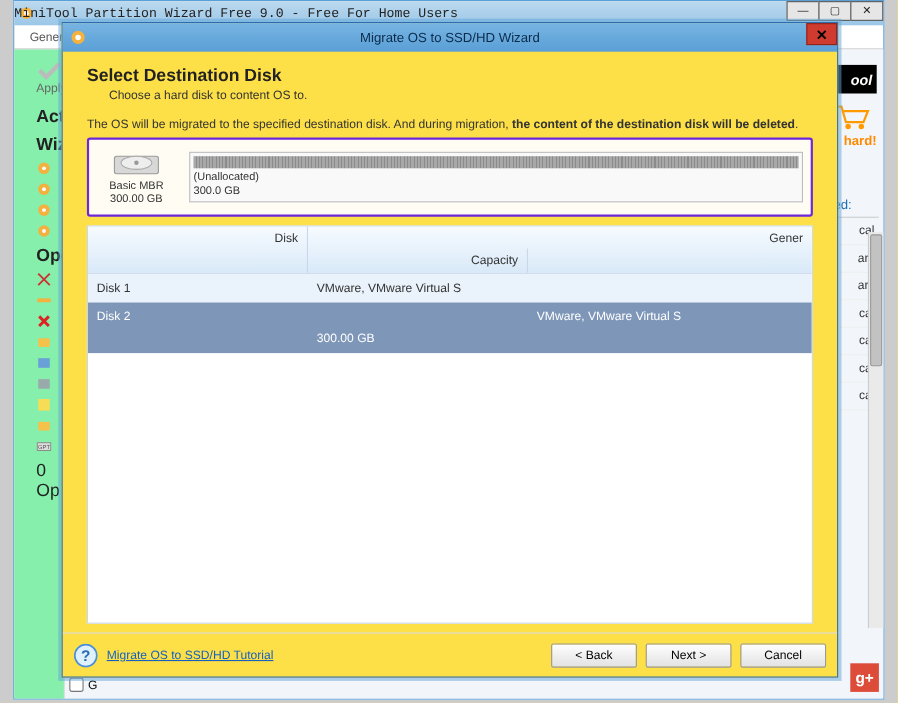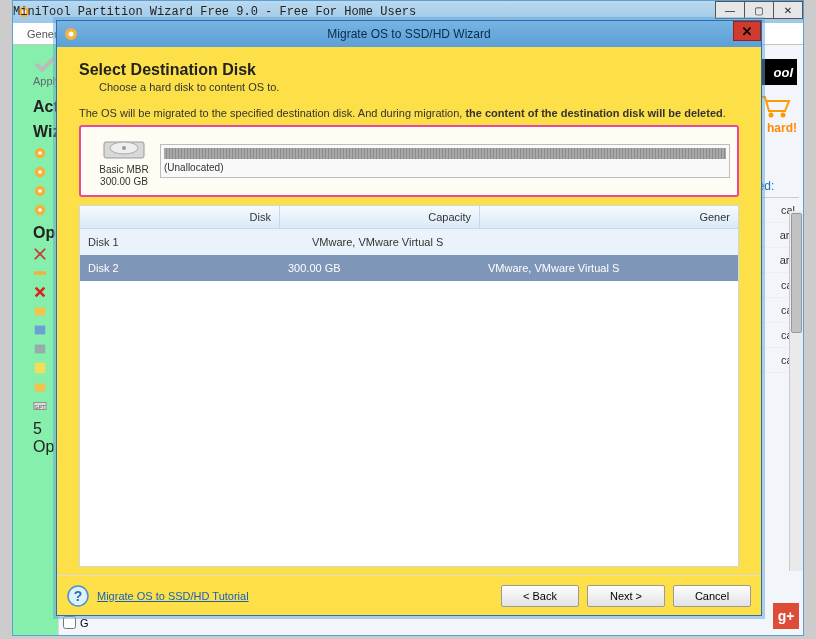--- a/index.html
+++ b/index.html
@@ -48,35 +48,35 @@
 .dlg-titlebar .ico { width:16px; height:16px; }
 .dlg-title { position:absolute; left:0; right:0; text-align:center; font-size:12px; color:#0a2b4a; pointer-events:none; }
 .dlg-close { position:absolute; right:0; top:0; width:28px; height:20px; background:#cf3b2e; color:#000; display:flex; align-items:center; justify-content:center; font-weight:bold; font-size:13px; cursor:pointer; border:1px solid #8e241b;}
 
 .dlg-content { flex:1; padding: 14px 22px 8px 22px; display:flex; flex-direction:column; overflow:hidden;}
 .step-title { font-size:16px; font-weight:bold; color:#222; }
 .step-sub { font-size:11px; color:#333; padding:2px 0 14px 20px; }
 .warn-text { font-size:11px; color:#333; padding-bottom:6px;}
 .warn-text .bold { font-weight:bold; }
 
-.disk-summary { border: 2px solid #ec4899; border-radius: 3px; background: #fffdf3; padding:7px; display:flex; align-items:center; }
+.disk-summary { border: 2px solid #6d28d9; border-radius: 3px; background: #fffdf3; padding:7px; display:flex; align-items:center; gap:12px; }
 .disk-ico-block { width:72px; text-align:center; font-size:10px; color:#333; line-height:1.2;}
 .disk-ico-block svg { display:block; margin:0 auto 2px auto;}
 .unalloc-bar { flex:1; border:1px solid #bdbdbd; padding:3px; background:#f9f9f9;}
 .unalloc-bar .stripe { height:11px; background:repeating-linear-gradient(90deg,#a8a8a8 0,#a8a8a8 2px,#8b8b8b 2px,#8b8b8b 3px); margin-bottom:3px;}
 .unalloc-bar .lbl { font-size:10px; color:#333; line-height:1.2;}
 
 .disk-table { border: 1px solid #c9d7e8; margin-top:8px; flex:1; font-size:11px; background:#fff; overflow:hidden; display:flex; flex-direction:column;}
 .tbl-hdr { display:flex; background:linear-gradient(to bottom,#f6fbff,#d9e9f8); border-bottom:1px solid #c9d7e8; }
 .tbl-hdr > div { padding:5px 8px; border-right:1px solid #c9d7e8; color:#333;text-align:right;}
-.col-disk { width:200px; } .col-cap { width:200px; } .col-model { flex:1; border-right:none !important;}
+.col-disk { width:200px; } .col-cap { width:200px;margin-top:20px; } .col-model { flex:1; border-right:none !important;}
 .tbl-body { flex:1; }
 .tbl-row { display:flex; cursor:pointer;}
 .tbl-row > div { padding:7px 8px; }
-.tbl-row.normal { background:#eaf3fb; color:#333;gap:24px;}
+.tbl-row.normal { background:#eaf3fb; color:#333;}
 .tbl-row.selected { background:#7e96b8; color:#fff;justify-content:space-between;}
 
 .dlg-footer { height:40px; border-top:1px solid #ddd; display:flex; align-items:center; padding:0 10px; gap:8px;}
 .help-ico { width:22px; height:22px; }
 .tut-link { font-size:11px; color:#1560c0; text-decoration:underline; cursor:pointer;}
 .footer-spacer { flex:1; }
 .wiz-btn { min-width:78px; height:22px; font-size:11px; background:linear-gradient(to bottom,#fefefe,#e2e2e2); border:1px solid #9a9a9a; border-radius:2px; cursor:pointer; padding:0 10px;}
 
 .small-ico { width:14px; height:14px; display:inline-block; vertical-align:middle;}
 </style>
@@ -173,21 +173,21 @@
           <svg class="small-ico" viewBox="0 0 16 16">
             <rect x="2" y="4" width="12" height="9" fill="#f4c24a"></rect>
           </svg>
         </div>
       <div class="left-row">
           <svg class="small-ico" viewBox="0 0 16 16">
             <rect x="1" y="4" width="14" height="8" fill="#ddd" stroke="#888"></rect>
             <text x="8" y="11" font-size="6" text-anchor="middle" fill="#555">GPT</text>
           </svg>
         </div>
-      <div class="left-hdr" style="font-weight:normal;">5 Op</div>
+      <div class="left-hdr" style="font-weight:normal;">0 Op</div>
     </div>
 
     <div class="right-panel">
       <div class="promo-logo">
           <span>ool</span>
         </div>
       <div class="promo-cart">
         <svg viewBox="0 0 38 26">
             <path d="M4 4 h6 l4 14 h16 l4-10 h-22" fill="none" stroke="#ff9a00" stroke-width="2"></path>
             <circle cx="16" cy="22" r="2.5" fill="#ff9a00"></circle>
@@ -245,20 +245,21 @@
           <rect x="2" y="8" width="40" height="16" rx="2" fill="#d8d8d8" stroke="#999"></rect>
           <ellipse cx="22" cy="14" rx="14" ry="6" fill="#eee" stroke="#aaa"></ellipse>
           <circle cx="22" cy="14" r="2" fill="#999"></circle>
         </svg>
         <div>Basic MBR</div>
         <div>300.00 GB</div>
       </div>
       <div class="unalloc-bar">
         <div class="stripe"></div>
         <div class="lbl">(Unallocated)</div>
+        <div class="lbl">300.0 GB</div>
       </div>
     </div>
 
     <div class="disk-table">
       <div class="tbl-hdr">
         <div class="col-disk">Disk</div>
         <div class="col-cap">Capacity</div>
         <div class="col-model">Gener</div>
       </div>
       <div class="tbl-body">

